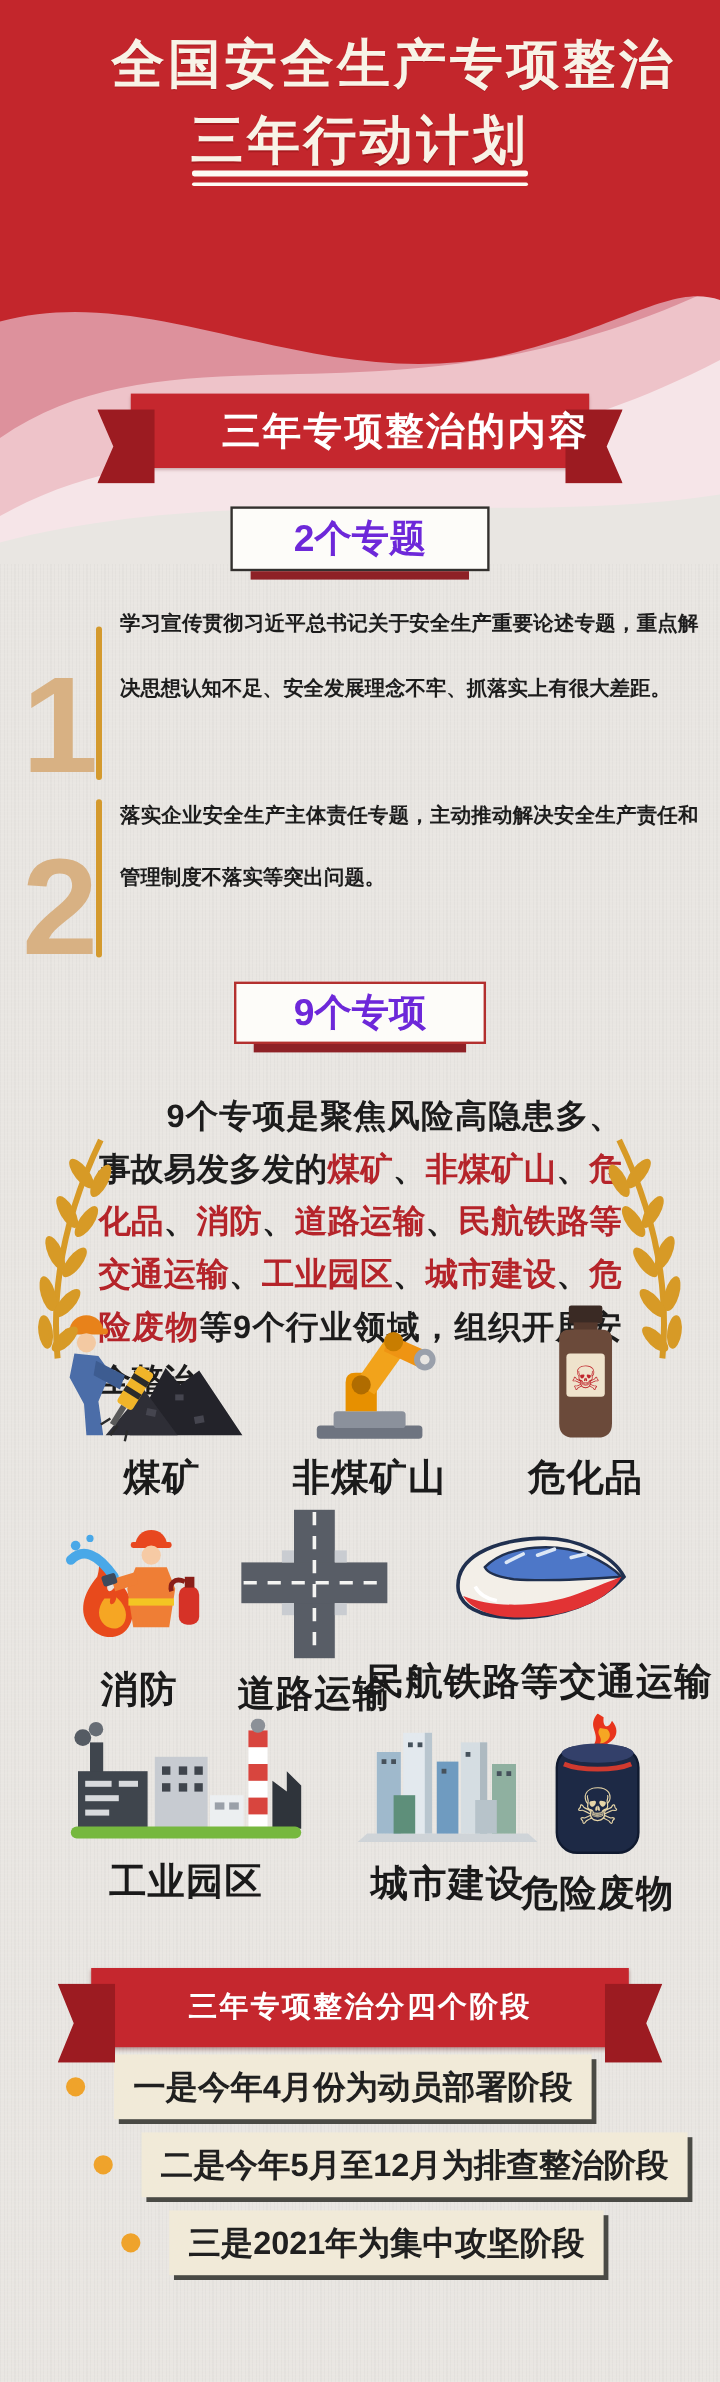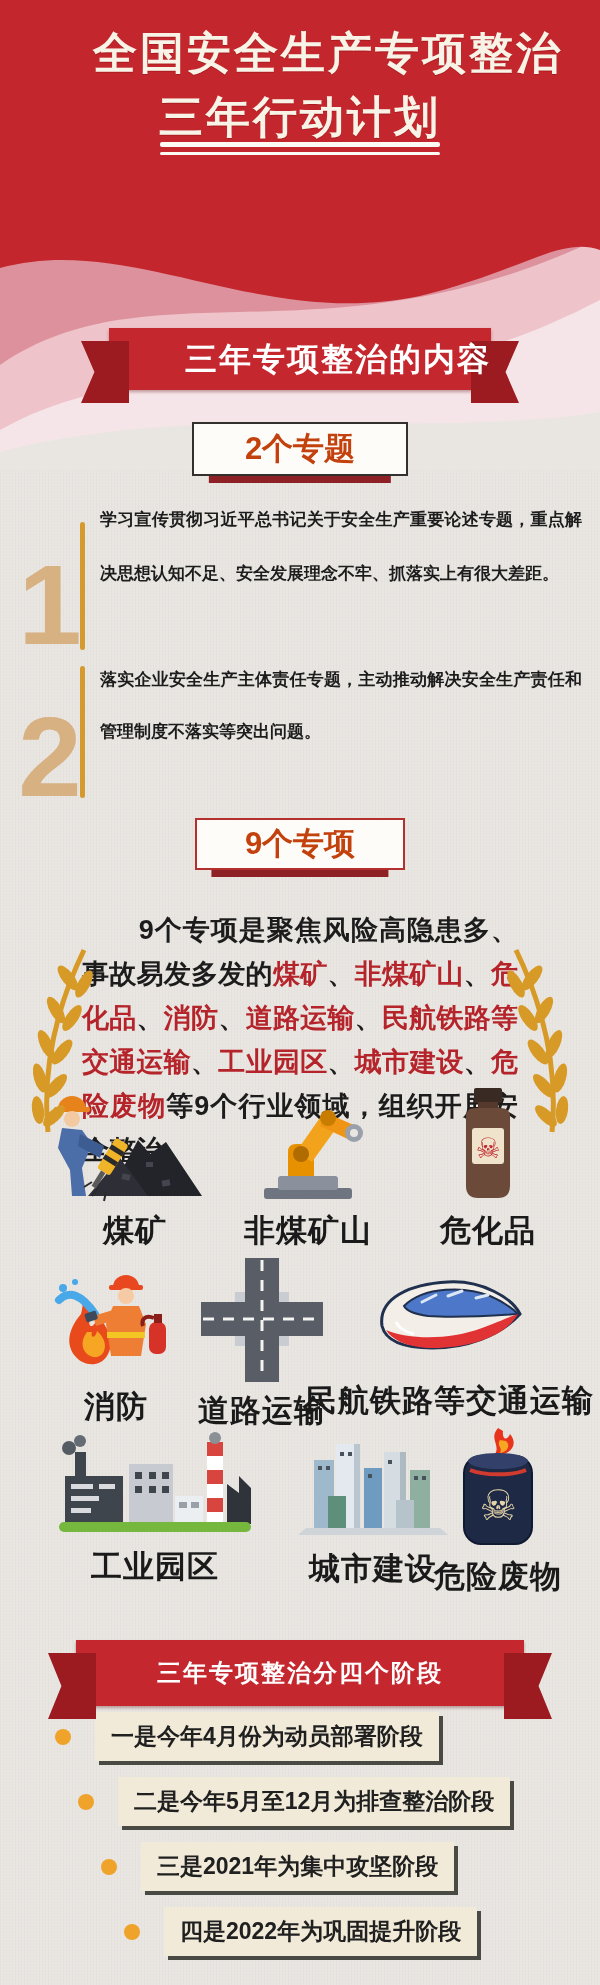--- a/index.html
+++ b/index.html
@@ -26,21 +26,21 @@
   .ribbon{position:absolute;left:50%;transform:translateX(-50%);
     background:#c5272e;color:#ffffff;font-weight:900;text-align:center;
     z-index:6;box-shadow:0 2px 3px rgba(90,10,12,.35);}
   .ribbon::before,.ribbon::after{content:"";position:absolute;top:13px;width:48px;height:100%;background:#9c1b21;z-index:-1;}
   .ribbon::before{left:-28px;clip-path:polygon(0 0,100% 0,100% 100%,0 100%,28% 50%);}
   .ribbon::after{right:-28px;clip-path:polygon(0 0,100% 0,72% 50%,100% 100%,0 100%);}
   .ribbon1{top:328px;width:382px;height:62px;line-height:62px;font-size:32px;letter-spacing:2px;text-align:right;}
   .ribbon2{top:1640px;width:448px;height:66px;line-height:66px;font-size:24px;letter-spacing:2px;}
   
   .hbox{position:absolute;left:50%;transform:translateX(-50%);
-    background:#fdfcf9;color:#c2410c;font-weight:900;text-align:center;z-index:4;}
+    background:#fdfcf9;color:#6d28d9;font-weight:900;text-align:center;z-index:4;}
   .hbox .bar{position:absolute;left:50%;transform:translateX(-50%);bottom:-9px;height:7px;background:#8e2126;width:86%;}
   .box-topics{top:422px;width:212px;height:50px;line-height:50px;font-size:31px;border:2px solid #33302e;}
   .box-specials{top:818px;width:206px;height:48px;line-height:48px;font-size:31px;border:2px solid #b3302f;}
   
   .topic-num{position:absolute;left:14px;width:72px;text-align:center;
     font-size:114px;line-height:1;font-weight:900;color:#d8b183;}
   .topic-bar{position:absolute;left:80px;width:5px;background:#d49a2e;border-radius:3px;}
   .topic-text{position:absolute;left:100px;width:482px;font-size:17px;font-weight:900;
     color:#1c1c1c;line-height:54px;text-align:justify;}
   .n1{top:548px;} .n2{top:700px;}
@@ -49,21 +49,21 @@
   
   .intro{position:absolute;top:908px;left:82px;width:436px;font-size:27px;font-weight:900;
     color:#1c1c1c;line-height:44px;text-indent:2.1em;text-align:justify;}
   .intro .red{color:#b5242a;}
   .wheat{position:absolute;top:940px;width:84px;height:200px;z-index:1;}
   .wheat.left{left:12px;} .wheat.right{left:504px;transform:scaleX(-1);}
   
   .ind{position:absolute;transform:translateX(-50%);text-align:center;}
   .ind .label{font-size:31px;font-weight:900;color:#1a1a1a;margin-top:4px;letter-spacing:1px;white-space:nowrap;}
   
-  .stage{position:absolute;background:#f1ead8;color:#202020;font-weight:900;font-size:23px;
+  .stage{position:absolute;background:#f1ead8;color:#202020;font-weight:900;font-size:27px;
     padding:9px 16px;white-space:nowrap;box-shadow:4px 4px 0 0 #4a4a45;}
   .stage::before{content:"";position:absolute;left:-40px;top:50%;transform:translateY(-50%);
     width:16px;height:16px;border-radius:50%;background:#efa32b;}
   .s1{top:1712px;left:95px;}
   .s2{top:1777px;left:118px;}
   .s3{top:1842px;left:141px;text-align:right;}
   .s4{top:1907px;left:164px;}
 </style>
 </head>
 <body>
@@ -303,15 +303,14 @@
     <div class="label">危险废物</div>
   </div>
 
   <div class="ribbon ribbon2">
     <span>三年专项整治分四个阶段</span>
   </div>
 
   <div class="stage s1">一是今年4月份为动员部署阶段</div>
   <div class="stage s2">二是今年5月至12月为排查整治阶段</div>
   <div class="stage s3">三是2021年为集中攻坚阶段</div>
-  <div class="stage s4">四是2022年为巩固提升阶段</div>
 
 </div>
 
 </body></html>

